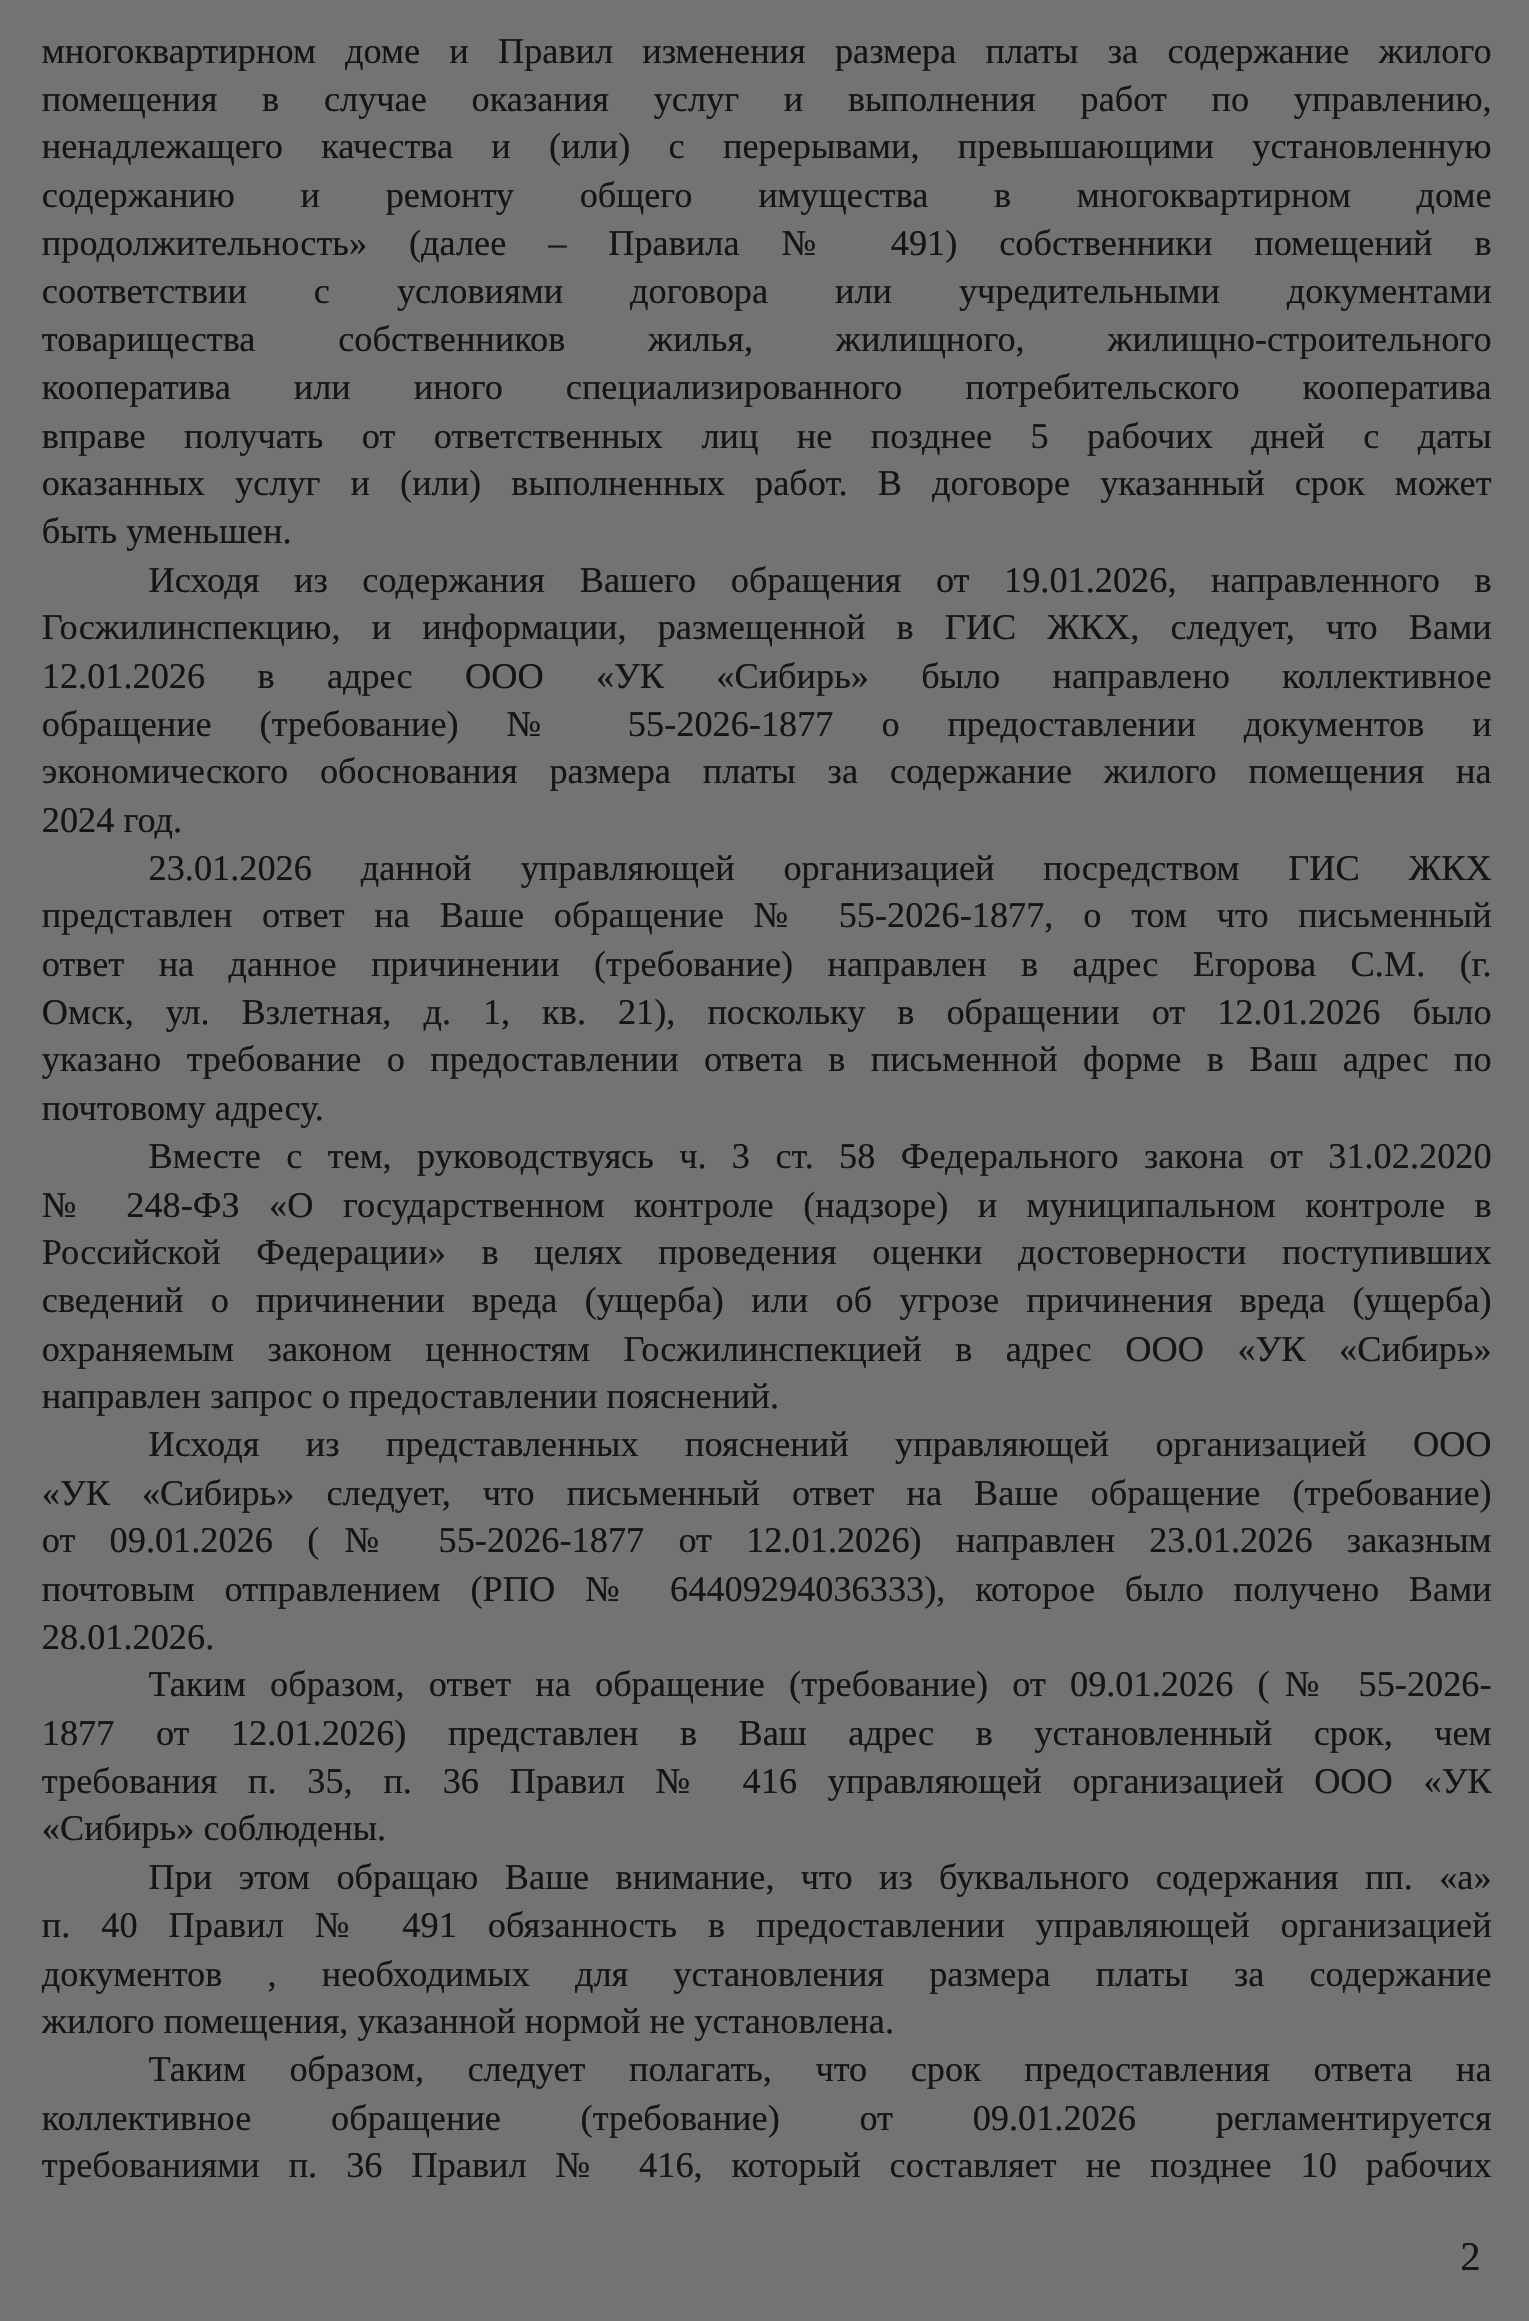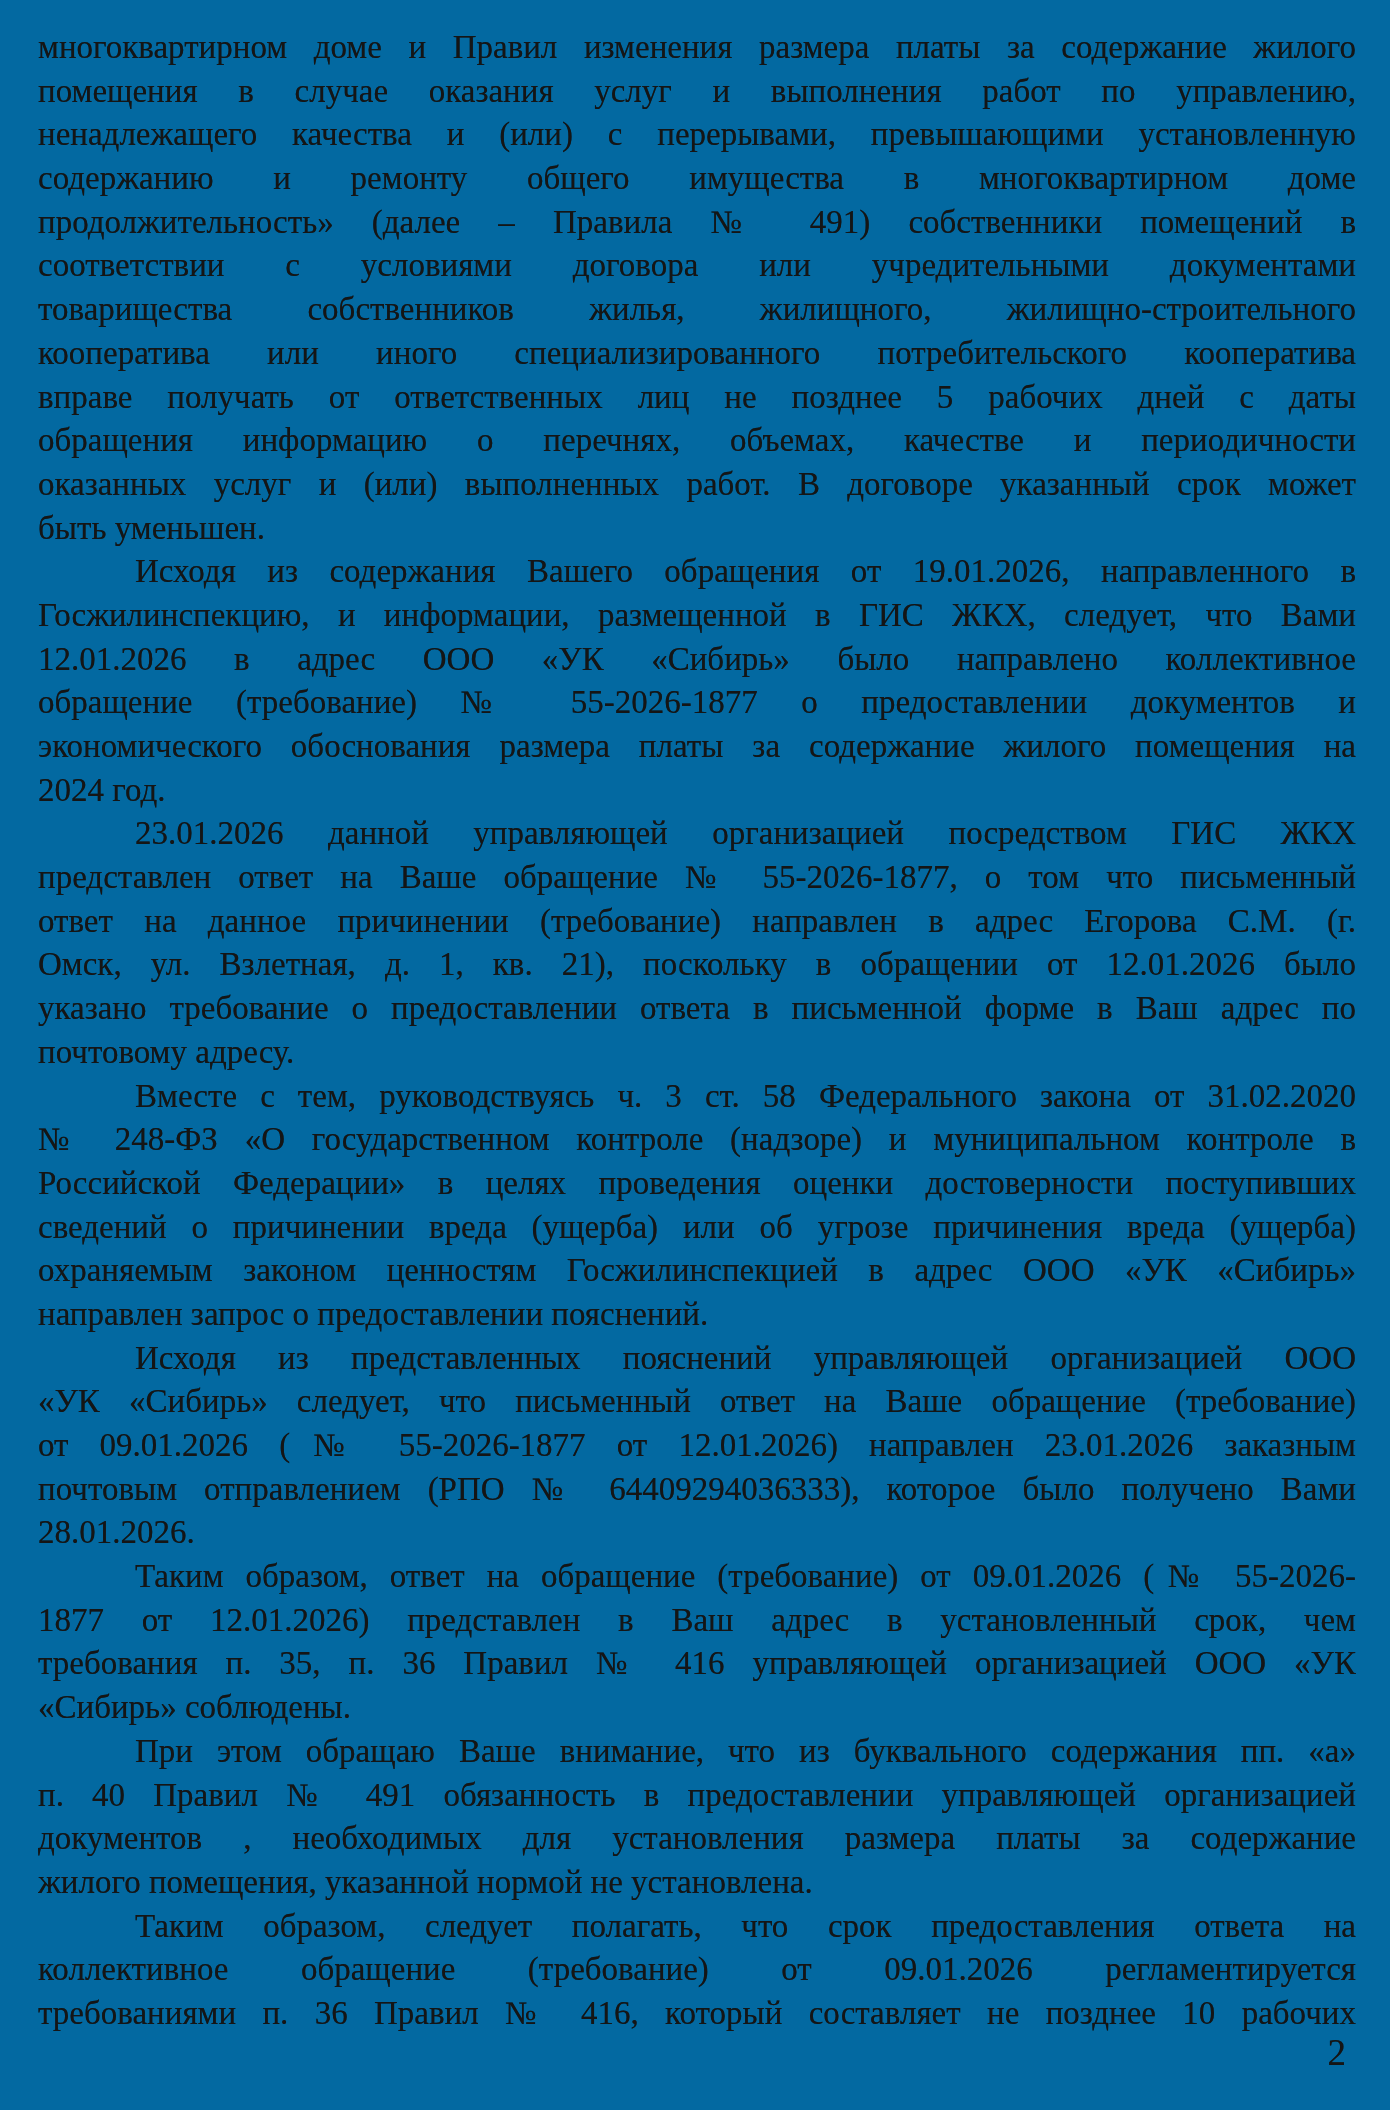--- a/index.html
+++ b/index.html
@@ -4,21 +4,21 @@
 <style>
   html, body {
     margin: 0;
     padding: 0;
     background: #ffffff;
   }
   .page {
     position: relative;
     width: 1390px;
     height: 2110px;
-    background: #0369a1;
+    background: #737373;
     font-family: "Liberation Serif", serif;
     color: #151515;
     overflow: hidden;
   }
   .text-block {
     position: absolute;
     left: 38px;
     top: 26px;
     width: 1318px;
   }
@@ -53,21 +53,20 @@
   <div class="text-block">
       <div class="line just">многоквартирном доме и Правил изменения размера платы за содержание жилого</div>
       <div class="line just">помещения в случае оказания услуг и выполнения работ по управлению,</div>
       <div class="line just">ненадлежащего качества и (или) с перерывами, превышающими установленную</div>
       <div class="line just">содержанию и ремонту общего имущества в многоквартирном доме</div>
       <div class="line just">продолжительность» (далее – Правила № 491) собственники помещений в</div>
       <div class="line just">соответствии с условиями договора или учредительными документами</div>
       <div class="line just">товарищества собственников жилья, жилищного, жилищно-строительного</div>
       <div class="line just">кооператива или иного специализированного потребительского кооператива</div>
       <div class="line just">вправе получать от ответственных лиц не позднее 5 рабочих дней с даты</div>
-      <div class="line just">обращения информацию о перечнях, объемах, качестве и периодичности</div>
       <div class="line just">оказанных услуг и (или) выполненных работ. В договоре указанный срок может</div>
       <div class="line">быть уменьшен.</div>
       <div class="line just indent">Исходя из содержания Вашего обращения от 19.01.2026, направленного в</div>
       <div class="line just">Госжилинспекцию, и информации, размещенной в ГИС ЖКХ, следует, что Вами</div>
       <div class="line just">12.01.2026 в адрес ООО «УК «Сибирь» было направлено коллективное</div>
       <div class="line just">обращение (требование) № 55-2026-1877 о предоставлении документов и</div>
       <div class="line just">экономического обоснования размера платы за содержание жилого помещения на</div>
       <div class="line">2024 год.</div>
       <div class="line just indent">23.01.2026 данной управляющей организацией посредством ГИС ЖКХ</div>
       <div class="line just">представлен ответ на Ваше обращение № 55-2026-1877, о том что письменный</div>

